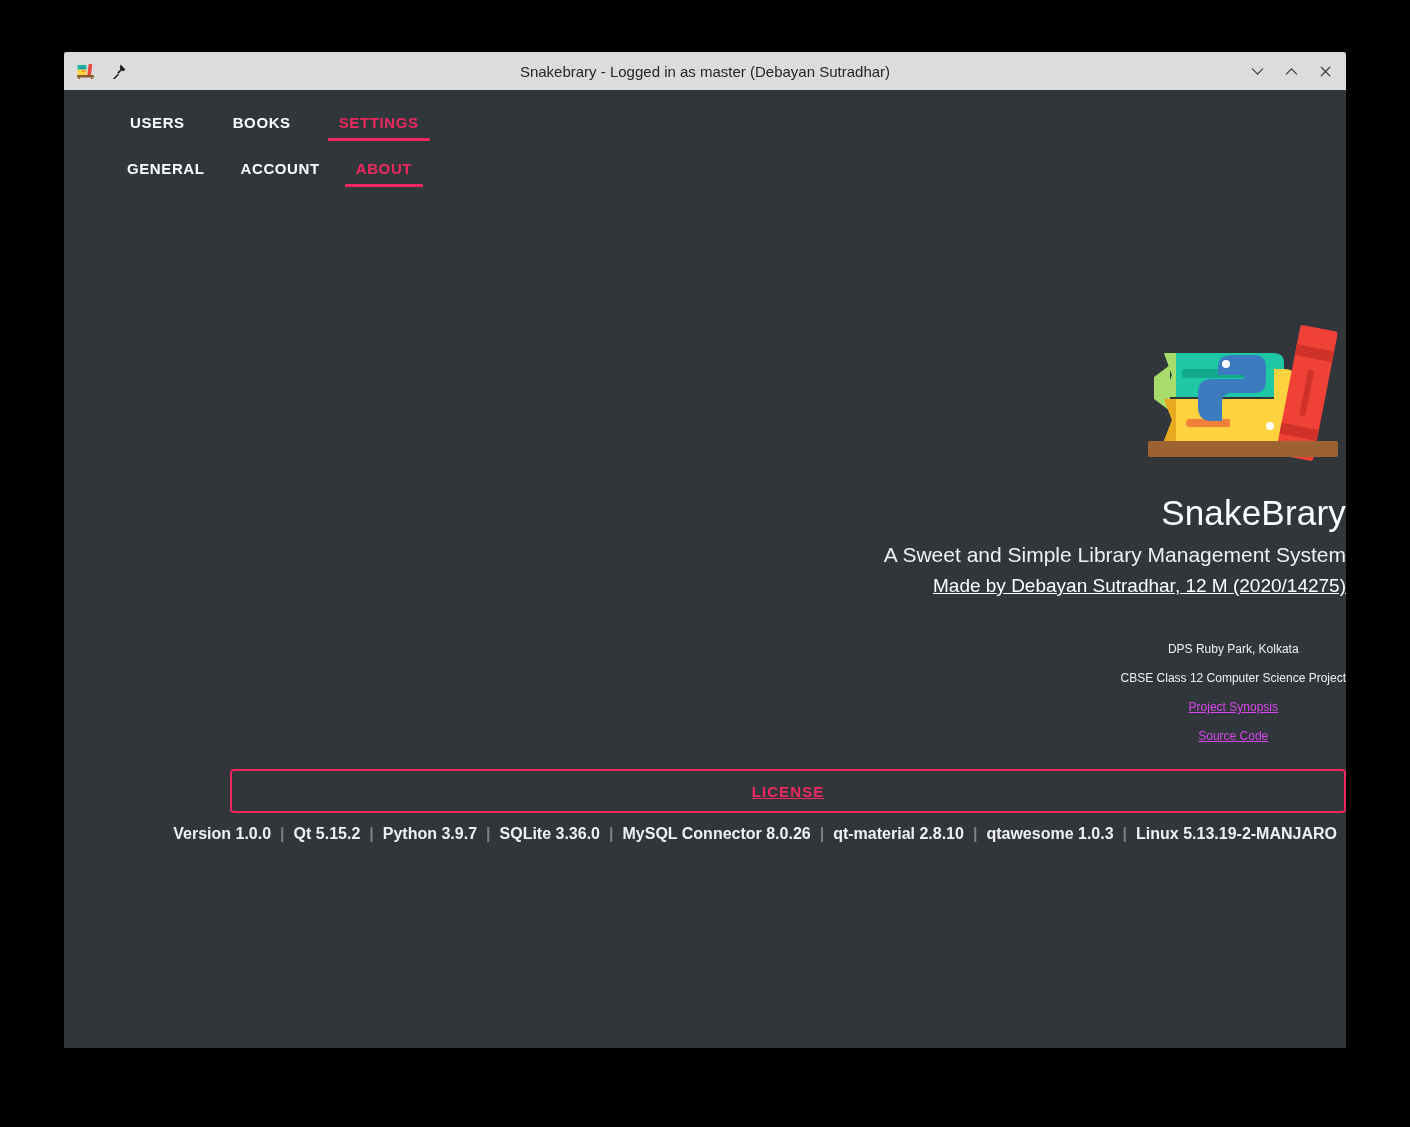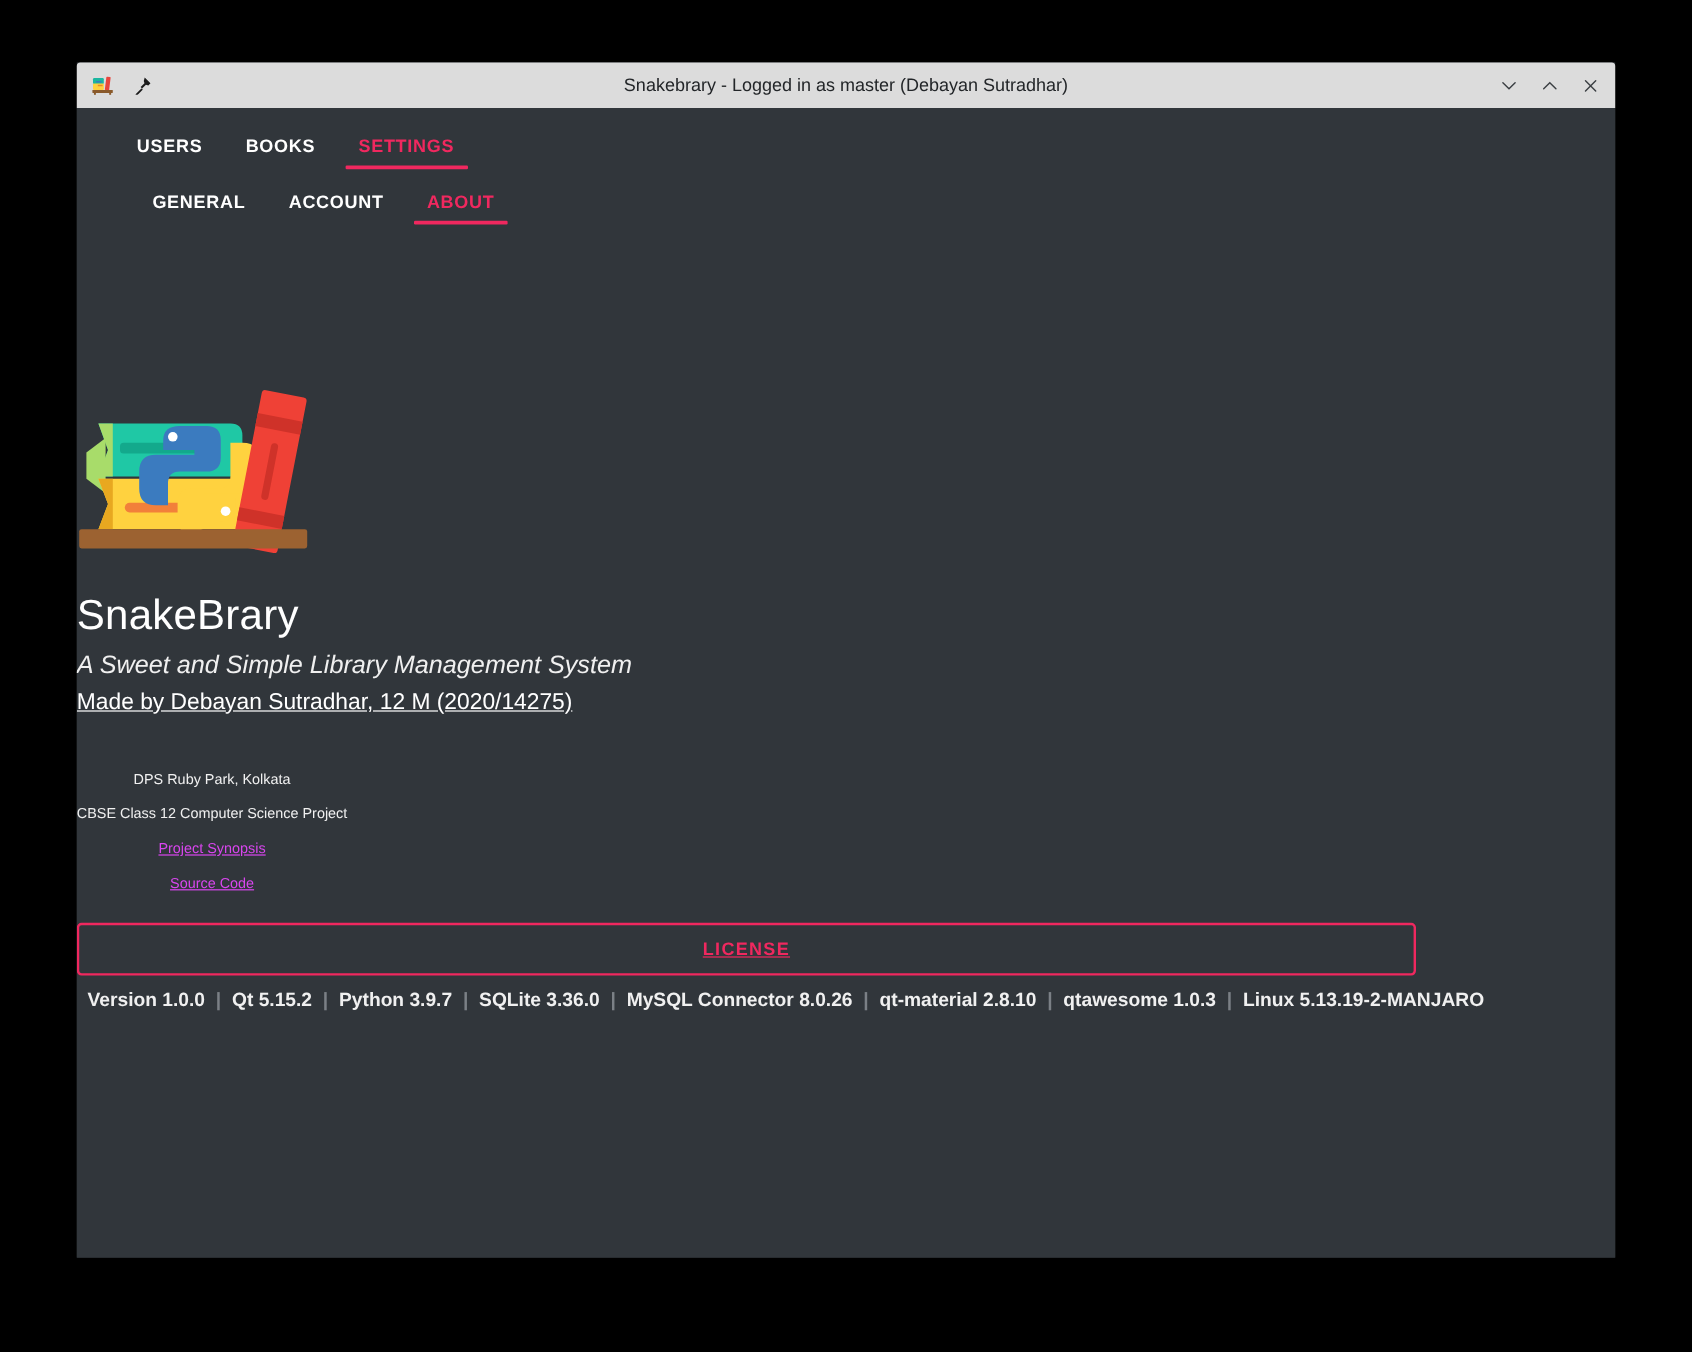--- a/index.html
+++ b/index.html
@@ -97,22 +97,23 @@
     position: relative;
     overflow: hidden;
   }
 
   
   .tabbar {
     display: flex;
     align-items: flex-start;
   }
   #main-tabs {
-    padding-left: 32px;
+    padding-left: 48px;
     padding-top: 18px;
+    gap: 12px;
   }
   #sub-tabs {
     padding-left: 45px;
     padding-top: 11px;
   }
   .tab {
     position: relative;
     padding: 6px 18px 12px 18px;
     font-size: 15px;
     font-weight: bold;
@@ -134,41 +135,40 @@
     background: #f0285f;
     border-radius: 1px;
   }
   .tab:not(.active) .underline { display: none; }
 
   
   #about-panel {
     margin-top: 118px;
     display: flex;
     flex-direction: column;
-    align-items: flex-start;
+    align-items: flex-end;
   }
 
   
   #logo {
     width: 200px;
     height: 170px;
     position: relative;
   }
 
   #app-name {
     margin-top: 16px;
     font-size: 35px;
     color: #ffffff;
     font-family: "Liberation Sans", sans-serif;
     letter-spacing: 0.2px;
   }
   #tagline {
     margin-top: 10px;
     font-size: 21px;
-    font-style: italic;
     color: #f0f0f0;
   }
   #author {
     margin-top: 8px;
     font-size: 19px;
     color: #ffffff;
     text-decoration: underline;
   }
 
   .meta-line {

